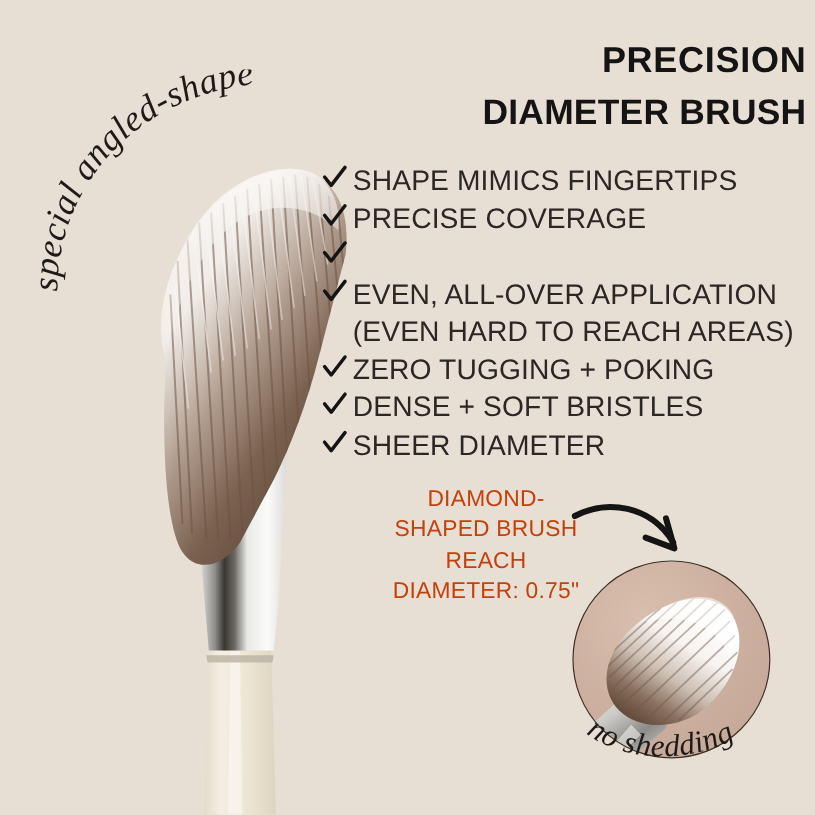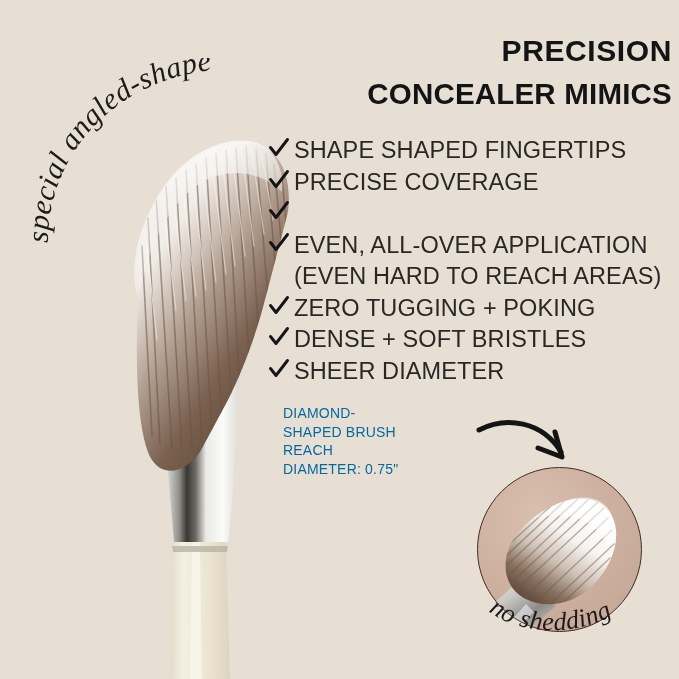--- a/index.html
+++ b/index.html
@@ -64,22 +64,23 @@
   .check svg { display: block; }
   .feat-row.cont .check { visibility: hidden; }
   .feat-label { display: block; }
 
   
   .callout {
     position: absolute;
     left: 283px;
     top: 404px;
     width: 244px;
-    color: #0369a1;
-    font-size: 14px;
+    text-align: center;
+    color: #c2410c;
+    font-size: 19px;
     line-height: 1.33;
     letter-spacing: 0.2px;
   }
   .callout span { display: block; white-space: nowrap; }
 
   
   .arrow {
     position: absolute;
     left: 476px;
     top: 412px;
@@ -228,31 +229,31 @@
     <defs>
       <path id="arcAngled" d="M30,192 C26,118 74,38 170,16 C212,7 250,9 276,18"></path>
     </defs>
     <text>
       <textPath href="#arcAngled" startOffset="2%">special angled-shape</textPath>
     </text>
   </svg>
 
   <div class="heading">
     <span class="hl">PRECISION</span>
-    <span class="hl hl2">CONCEALER MIMICS</span>
+    <span class="hl hl2">DIAMETER BRUSH</span>
   </div>
 
   <div class="features">
     <div class="feat-row">
       <span class="check">
         <svg width="22" height="22" viewBox="0 0 22 22">
             <path d="M2.5,10.5 L8,17.5 L19.5,2.5" fill="none" stroke="#141414" stroke-width="2.9" stroke-linecap="round" stroke-linejoin="round"></path>
           </svg>
       </span>
-      <span class="feat-label">SHAPE SHAPED FINGERTIPS</span>
+      <span class="feat-label">SHAPE MIMICS FINGERTIPS</span>
     </div>
     <div class="feat-row">
       <span class="check">
         <svg width="22" height="22" viewBox="0 0 22 22">
             <path d="M2.5,10.5 L8,17.5 L19.5,2.5" fill="none" stroke="#141414" stroke-width="2.9" stroke-linecap="round" stroke-linejoin="round"></path>
           </svg>
       </span>
       <span class="feat-label">PRECISE COVERAGE</span>
     </div>
     <div class="feat-row">

